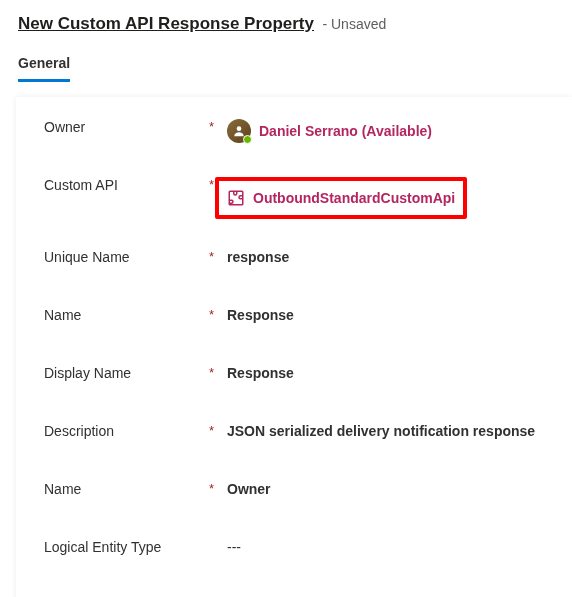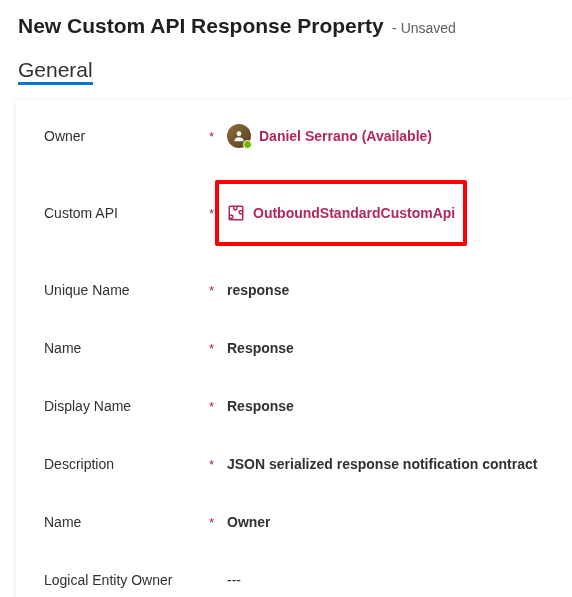--- a/index.html
+++ b/index.html
@@ -8,52 +8,54 @@
       background: #fff;
       color: #323130;
       width: 572px;
       height: 597px;
       overflow: hidden;
     }
     .header {
       padding: 14px 18px 8px 18px;
     }
     .title {
-      font-size: 21px;
+      font-size: 17px;
       font-weight: 600;
       color: #201f1e;
       display: inline;
+      text-decoration: underline;
     }
     .subtitle {
       font-size: 14px;
       font-weight: 400;
       color: #605e5c;
       margin-left: 4px;
     }
     .tabs {
       padding: 12px 18px 0 18px;
       border-bottom: 1px solid #fff;
     }
     .tab {
       display: inline-block;
-      font-size: 21px;
-      font-weight: 400;
-      color: #323130;
+      font-size: 14px;
+      font-weight: 700;
+      color: #323130;
+      padding-bottom: 8px;
       border-bottom: 3px solid #0078d4;
       cursor: pointer;
     }
     .form-panel {
       margin: 14px 0 0 16px;
       padding: 22px 28px 10px 28px;
       box-shadow: 0 0 6px rgba(0,0,0,0.08);
       background: #fff;
     }
     .field-row {
       display: flex;
-      align-items: center;
+      align-items: flex-start;
       margin-bottom: 30px;
       min-height: 28px;
     }
     .field-label {
       width: 165px;
       font-size: 14px;
       color: #323130;
       flex-shrink: 0;
     }
     .required {
@@ -100,21 +102,21 @@
     .lookup-icon {
       width: 18px;
       height: 18px;
       margin-right: 8px;
       display: inline-flex;
       align-items: center;
       justify-content: center;
     }
     .highlight-row {
       border: 4px solid #ff0000;
-      padding: 20px 8px;
+      padding: 8px 8px;
       margin-left: -12px;
       margin-right: -10px;
       border-radius: 2px;
     }
     .placeholder {
       color: #323130;
       font-weight: 400;
     }
   </style>
 </head>
@@ -174,28 +176,28 @@
 
   <div class="field-row">
     <div class="field-label">Display Name</div>
     <div class="required">*</div>
     <div class="field-value">Response</div>
   </div>
 
   <div class="field-row">
     <div class="field-label">Description</div>
     <div class="required">*</div>
-    <div class="field-value">JSON serialized response notification contract</div>
+    <div class="field-value">JSON serialized delivery notification response</div>
   </div>
 
   <div class="field-row">
     <div class="field-label">Name</div>
     <div class="required">*</div>
     <div class="field-value">Owner</div>
   </div>
 
   <div class="field-row">
-    <div class="field-label">Logical Entity Owner</div>
+    <div class="field-label">Logical Entity Type</div>
     <div class="required"></div>
     <div class="field-value placeholder">---</div>
   </div>
 
 </div>
 
 </body></html>

